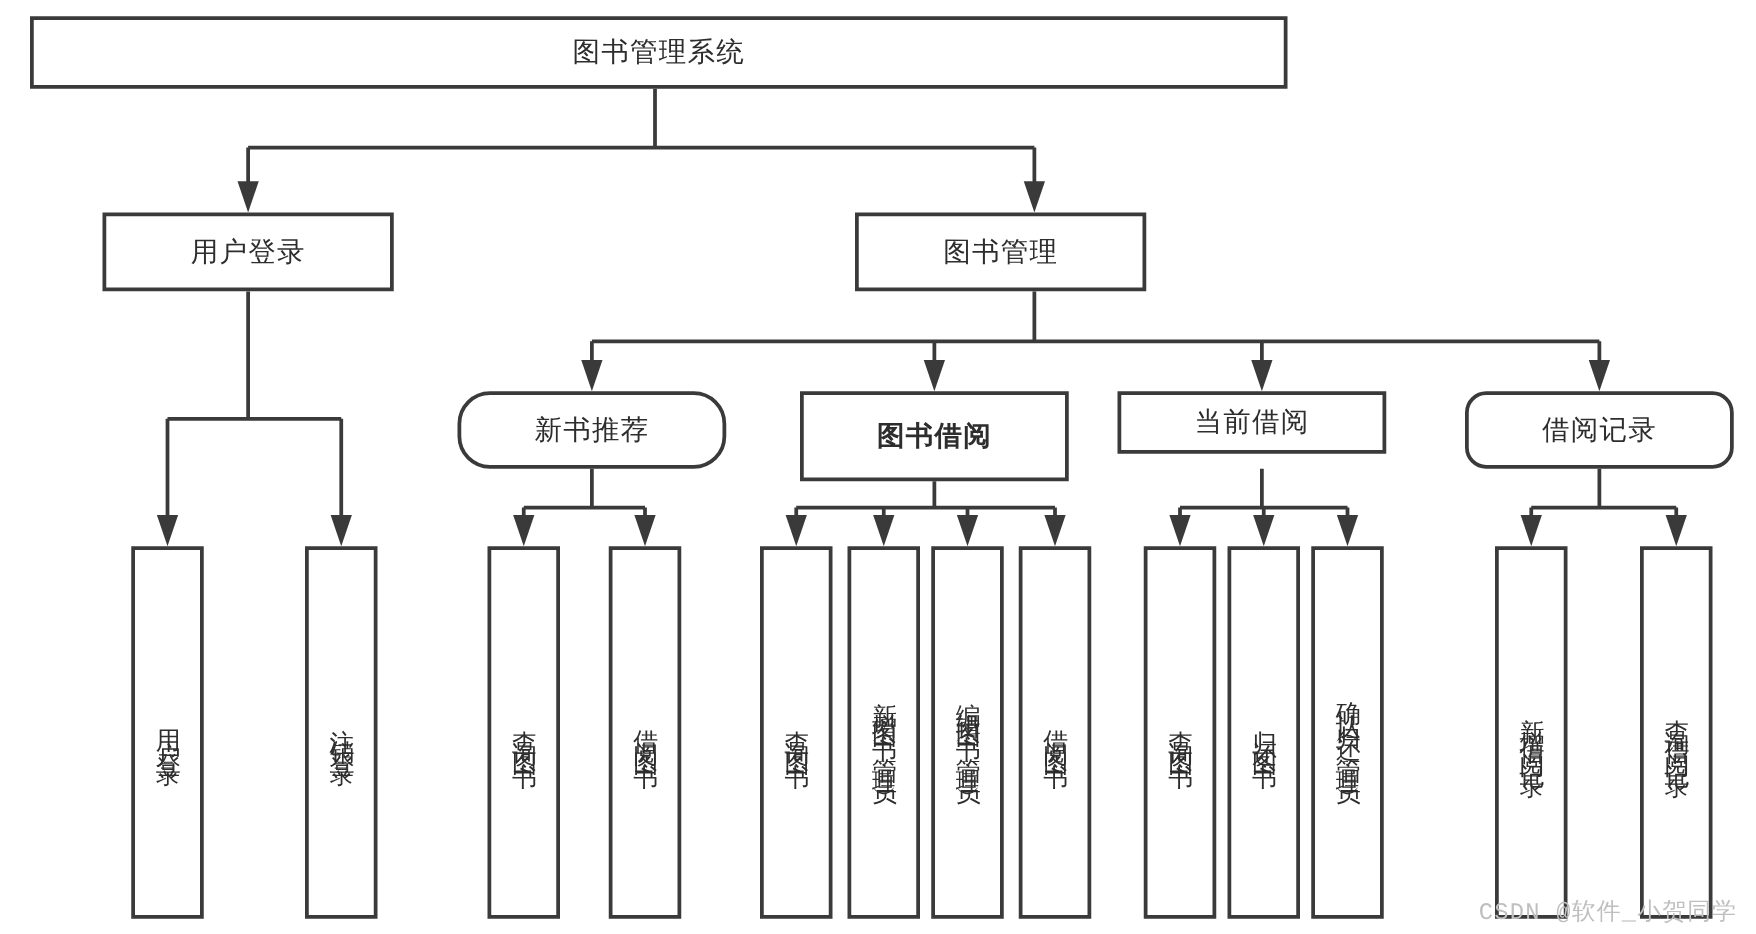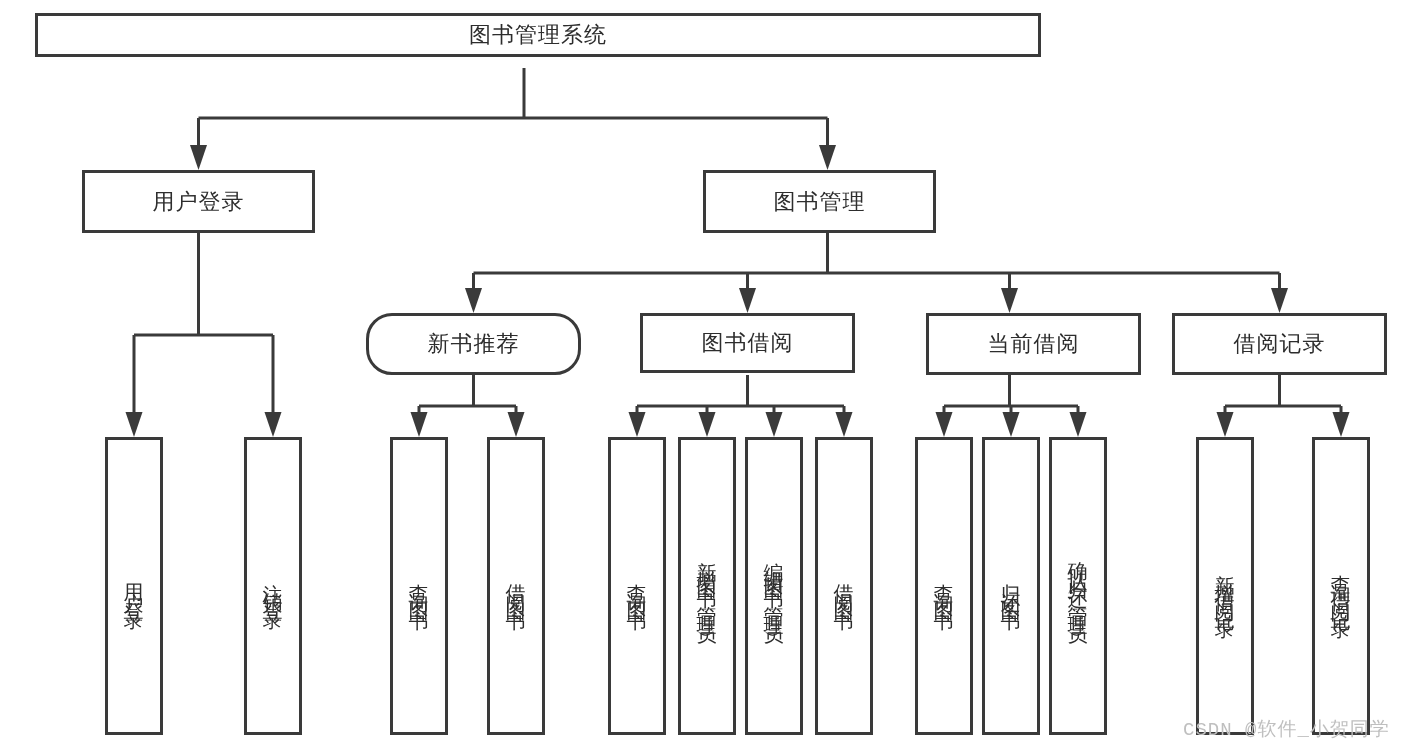--- a/index.html
+++ b/index.html
@@ -86,41 +86,41 @@
         <polygon points="765.5,412 782.5,412 774,437"></polygon>
         <polygon points="835.5,412 852.5,412 844,437"></polygon>
         <polygon points="935.5,412 952.5,412 944,437"></polygon>
         <polygon points="1002.5,412 1019.5,412 1011,437"></polygon>
         <polygon points="1069.5,412 1086.5,412 1078,437"></polygon>
         <polygon points="1216.5,412 1233.5,412 1225,437"></polygon>
         <polygon points="1332.5,412 1349.5,412 1341,437"></polygon>
       </g>
   </svg>
 
-  <div class="box" style="left:35px; top:13px; width:1006px; height:44px;">
+  <div class="box" style="left:24px; top:13px; width:1006px; height:58px;">
     <span>图书管理系统</span>
   </div>
 
   <div class="box" style="left:82px; top:170px; width:233px; height:63px;">
     <span>用户登录</span>
   </div>
-  <div class="box" style="left:703px; top:170px; width:233px; height:63px;">
+  <div class="box" style="left:684px; top:170px; width:233px; height:63px;">
     <span>图书管理</span>
   </div>
 
   <div class="box" style="left:366px; top:313px; width:215px; height:62px;border-radius:26px;">
     <span>新书推荐</span>
   </div>
-  <div class="box" style="left:640px; top:313px; width:215px; height:60px;">
+  <div class="box" style="left:640px; top:313px; width:215px; height:72px;font-weight:bold;">
     <span>图书借阅</span>
   </div>
-  <div class="box" style="left:926px; top:313px; width:215px; height:62px;font-family:Liberation Mono, monospace;">
+  <div class="box" style="left:894px; top:313px; width:215px; height:50px;font-family:Liberation Mono, monospace;">
     <span>当前借阅</span>
   </div>
-  <div class="box" style="left:1172px; top:313px; width:215px; height:62px;">
+  <div class="box" style="left:1172px; top:313px; width:215px; height:62px;border-radius:17px;">
     <span>借阅记录</span>
   </div>
 
   <div class="box vbox" style="left:105px; top:437px; width:58px; height:298px;">
     <span class="vtext">用户登录</span>
   </div>
   <div class="box vbox" style="left:244px; top:437px; width:58px; height:298px;">
     <span class="vtext">注销登录</span>
   </div>
 

